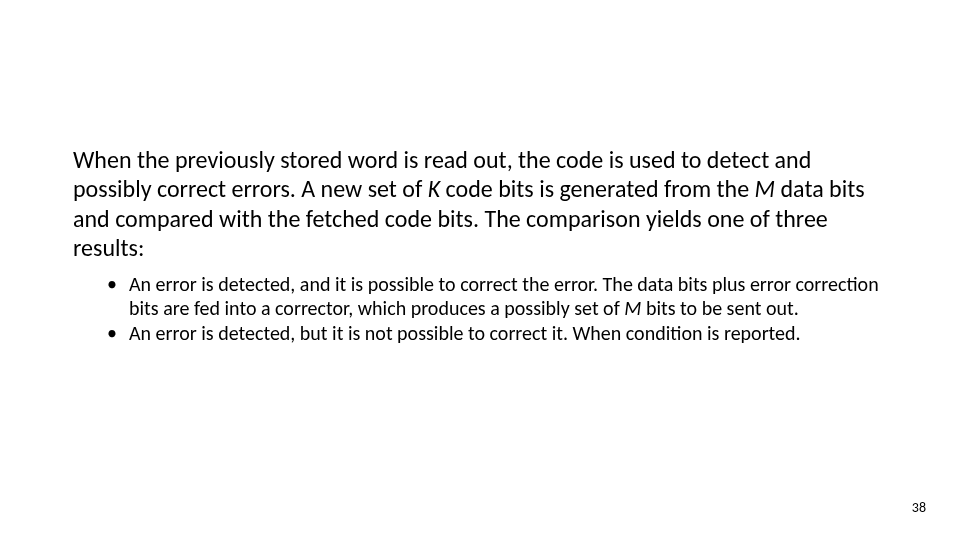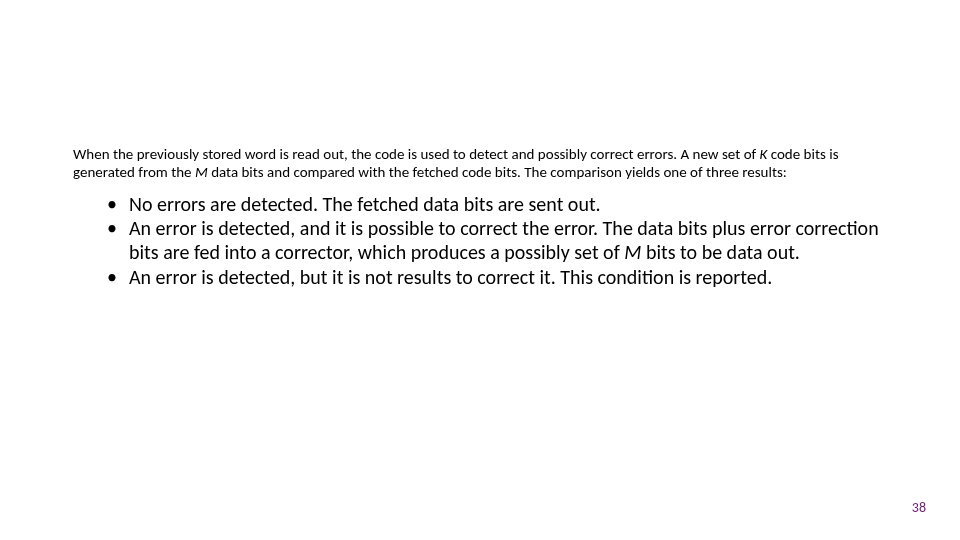--- a/index.html
+++ b/index.html
@@ -13,21 +13,21 @@
     position: relative;
     overflow: hidden;
   }
   .content {
     position: absolute;
     left: 73px;
     top: 145px;
     width: 820px;
   }
   .intro {
-    font-size: 15px;
+    font-size: 24px;
     line-height: 1.22;
     margin: 0 0 10px 0;
   }
   .bullets {
     margin: 0;
     padding: 0 0 0 56px;
     font-size: 20px;
     line-height: 1.22;
   }
   .bullets li {
@@ -42,37 +42,34 @@
     left: -22px;
     top: 0;
   }
   .italic { font-style: italic; }
   .bold { font-weight: 400; }
   .page-number {
     position: absolute;
     right: 34px;
     bottom: 24px;
     font-size: 14px;
-    color: #701a75;
+    color: #000000;
     margin-top: 20px;
   }
 </style>
 </head>
 <body>
 
 <div class="content">
   <p class="intro">
     <span>When the previously stored word is read out, the code is used to detect and possibly correct errors. A new set of </span><span class="italic">K</span><span> code bits is generated from the </span><span class="italic">M</span><span> data bits and compared with the fetched code bits. The comparison yields one of three results:</span>
   </p>
   <ul class="bullets">
     <li>
-      <span>No errors are detected. The fetched data bits are sent out.</span>
+      <span>An error is detected, and it is possible to correct the error. The data bits plus </span><span class="bold">error correction</span><span> bits are fed into a corrector, which produces a possibly set of </span><span class="italic">M</span><span> bits to be sent out.</span>
     </li>
     <li>
-      <span>An error is detected, and it is possible to correct the error. The data bits plus </span><span class="bold">error correction</span><span> bits are fed into a corrector, which produces a possibly set of </span><span class="italic">M</span><span> bits to be data out.</span>
-    </li>
-    <li>
-      <span>An error is detected, but it is not results to correct it. This condition is reported.</span>
+      <span>An error is detected, but it is not possible to correct it. When condition is reported.</span>
     </li>
   </ul>
 </div>
 
 <div class="page-number">38</div>
 
 </body></html>

